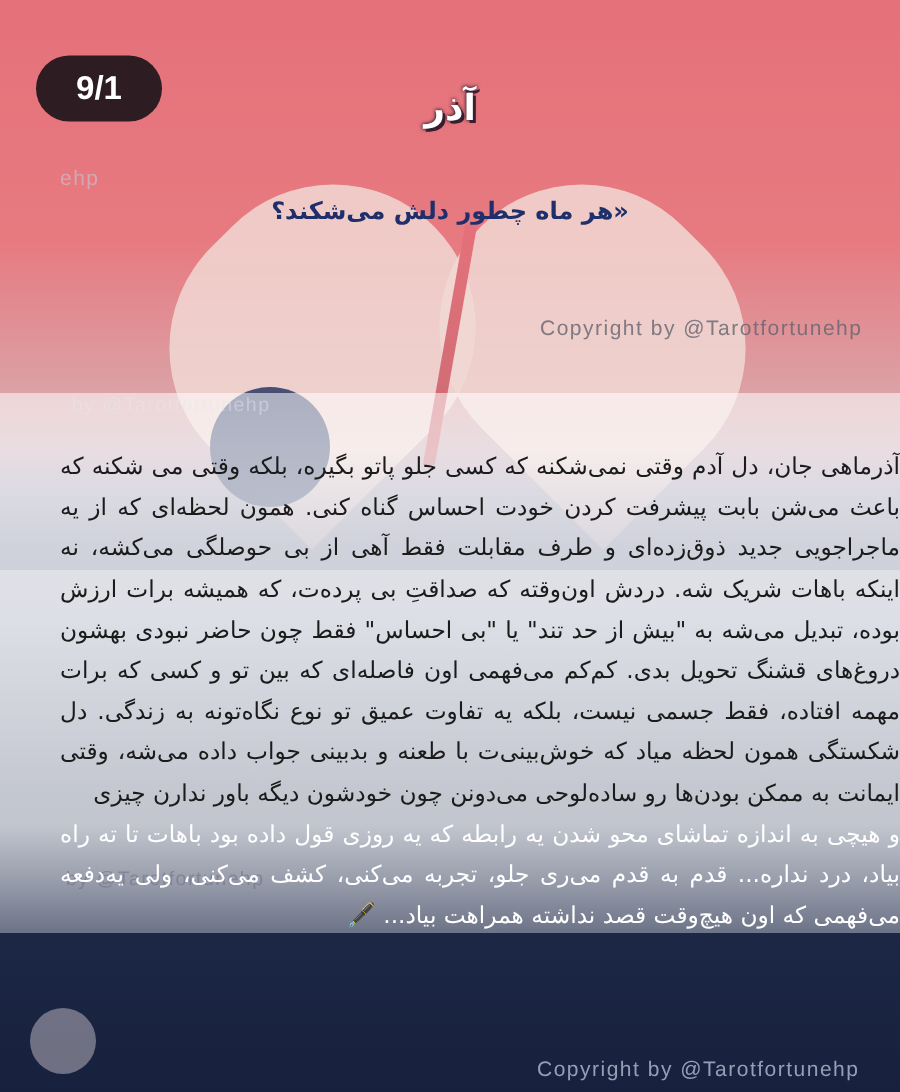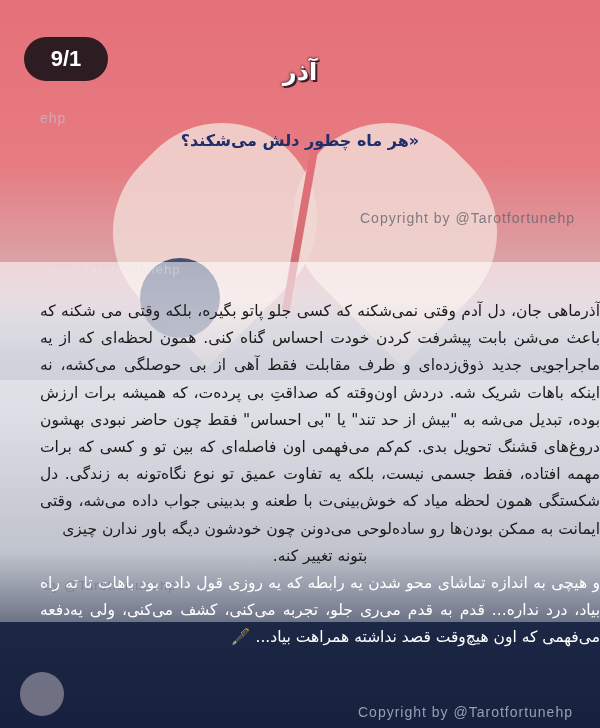--- a/index.html
+++ b/index.html
@@ -125,19 +125,18 @@
   <div class="watermark wm-left-top">ehp</div>
   <div class="watermark wm-top">Copyright by @Tarotfortunehp</div>
 
   <div class="white-panel"></div>
 
   <div class="watermark wm-left-mid">by @Tarotfortunehp</div>
   <div class="watermark wm-left-low">by @Tarotfortunehp</div>
 
   <div class="body-text">
     <p>آذرماهی جان، دل آدم وقتی نمی‌شکنه که کسی جلو پاتو بگیره، بلکه وقتی می شکنه که باعث می‌شن بابت پیشرفت کردن خودت احساس گناه کنی. همون لحظه‌ای که از یه ماجراجویی جدید ذوق‌زده‌ای و طرف مقابلت فقط آهی از بی حوصلگی می‌کشه، نه اینکه باهات شریک شه. دردش اون‌وقته که صداقتِ بی پرده‌ت، که همیشه برات ارزش بوده، تبدیل می‌شه به "بیش از حد تند" یا "بی احساس" فقط چون حاضر نبودی بهشون دروغ‌های قشنگ تحویل بدی. کم‌کم می‌فهمی اون فاصله‌ای که بین تو و کسی که برات مهمه افتاده، فقط جسمی نیست، بلکه یه تفاوت عمیق تو نوع نگاه‌تونه به زندگی. دل شکستگی همون لحظه میاد که خوش‌بینی‌ت با طعنه و بدبینی جواب داده می‌شه، وقتی ایمانت به ممکن بودن‌ها رو ساده‌لوحی می‌دونن چون خودشون دیگه باور ندارن چیزی</p>
-    <p class="center-line">بتونه تغییر کنه.</p>
     <p class="p2">و هیچی به اندازه تماشای محو شدن یه رابطه که یه روزی قول داده بود باهات تا ته راه بیاد، درد نداره... قدم به قدم می‌ری جلو، تجربه می‌کنی، کشف می‌کنی، ولی یه‌دفعه می‌فهمی که اون هیچ‌وقت قصد نداشته همراهت بیاد... 🖋️</p>
   </div>
 
   <div class="lock-icon"></div>
   <div class="watermark wm-bottom">Copyright by @Tarotfortunehp</div>
 </div>
 
 </body></html>

